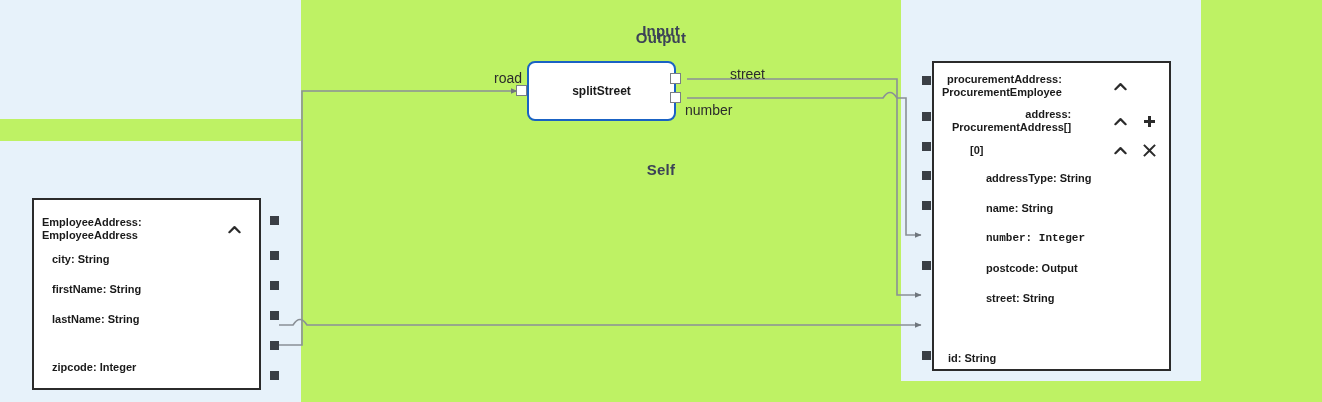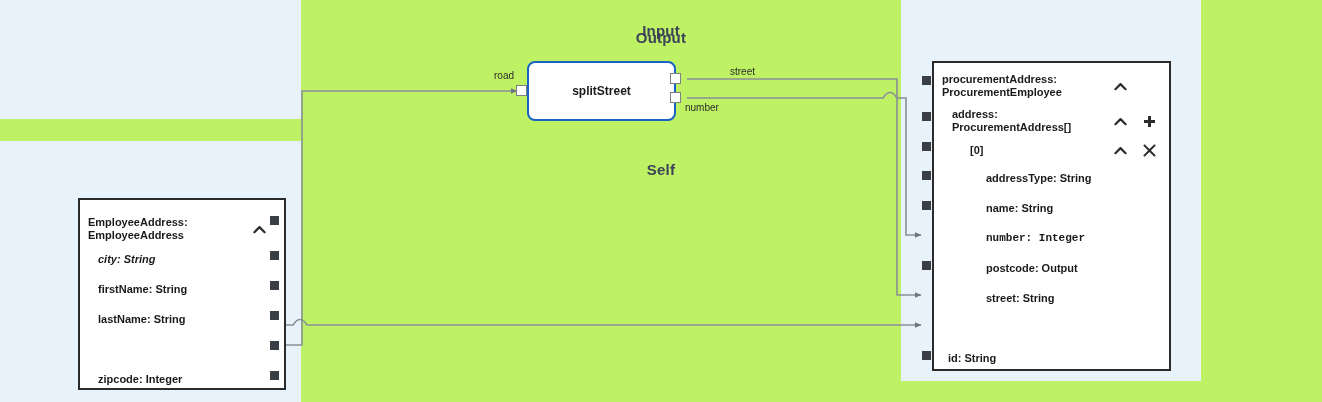--- a/index.html
+++ b/index.html
@@ -48,22 +48,22 @@
     pointer-events: none;
   }
 
   
   .node {
     position: absolute;
     background: #ffffff;
     border: 2px solid #2b2b2b;
     box-sizing: border-box;
   }
-  #node-self   { left: 32px;  top: 198px; width: 208px; height: 192px; margin-left: 46px; }
-  #node-output { left: 932px; top: 61px;  width: 239px; height: 310px; }
+  #node-self   { left: 32px;  top: 198px; width: 229px; height: 192px; }
+  #node-output { left: 932px; top: 61px;  width: 239px; height: 310px; text-align: right; }
 
   .row {
     position: absolute;
     left: 0;
     width: 100%;
     height: 30px;
     box-sizing: border-box;
     display: flex;
     align-items: center;
   }
@@ -126,21 +126,21 @@
     position: absolute;
     width: 11px;
     height: 11px;
     background: #ffffff;
     border: 1.5px solid #7a7f85;
     box-sizing: border-box;
     cursor: pointer;
   }
   .fn-port-label {
     position: absolute;
-    font-size: 10px;
+    font-size: 14px;
     color: #2b2b2b;
     white-space: nowrap;
   }
 </style>
 </head>
 <body>
 
 <div id="canvas">
 
   <div class="panel" id="panel-input"></div>
@@ -176,30 +176,30 @@
 EmployeeAddress</span>
       <span class="row-ctrls" style="right:16px;">
         <span class="ctrl">
           <svg width="13" height="9" viewBox="0 0 13 9">
               <path d="M1.4,7.2 L6.5,2.1 L11.6,7.2" fill="none" stroke="#2b2b2b" stroke-width="2.2" stroke-linecap="round" stroke-linejoin="round"></path>
             </svg>
         </span>
       </span>
     </div>
 
-    <div class="row" style="top:44px;font-style:italic;">
+    <div class="row" style="top:44px;">
       <span class="row-label" style="margin-left:18px;">city: String</span>
     </div>
     <div class="row" style="top:74px;">
       <span class="row-label" style="margin-left:18px;">firstName: String</span>
     </div>
     <div class="row" style="top:104px;">
       <span class="row-label" style="margin-left:18px;">lastName: String</span>
     </div>
-    <div class="row" style="top:164px;">
+    <div class="row" style="top:152px;">
       <span class="row-label" style="margin-left:18px;">zipcode: Integer</span>
     </div>
   </div>
 
   <div class="port" style="left:270px; top:216px;"></div>
   <div class="port" style="left:270px; top:251px;"></div>
   <div class="port" style="left:270px; top:281px;"></div>
   <div class="port" style="left:270px; top:311px;"></div>
   <div class="port" style="left:270px; top:341px;"></div>
   <div class="port" style="left:270px; top:371px;"></div>

